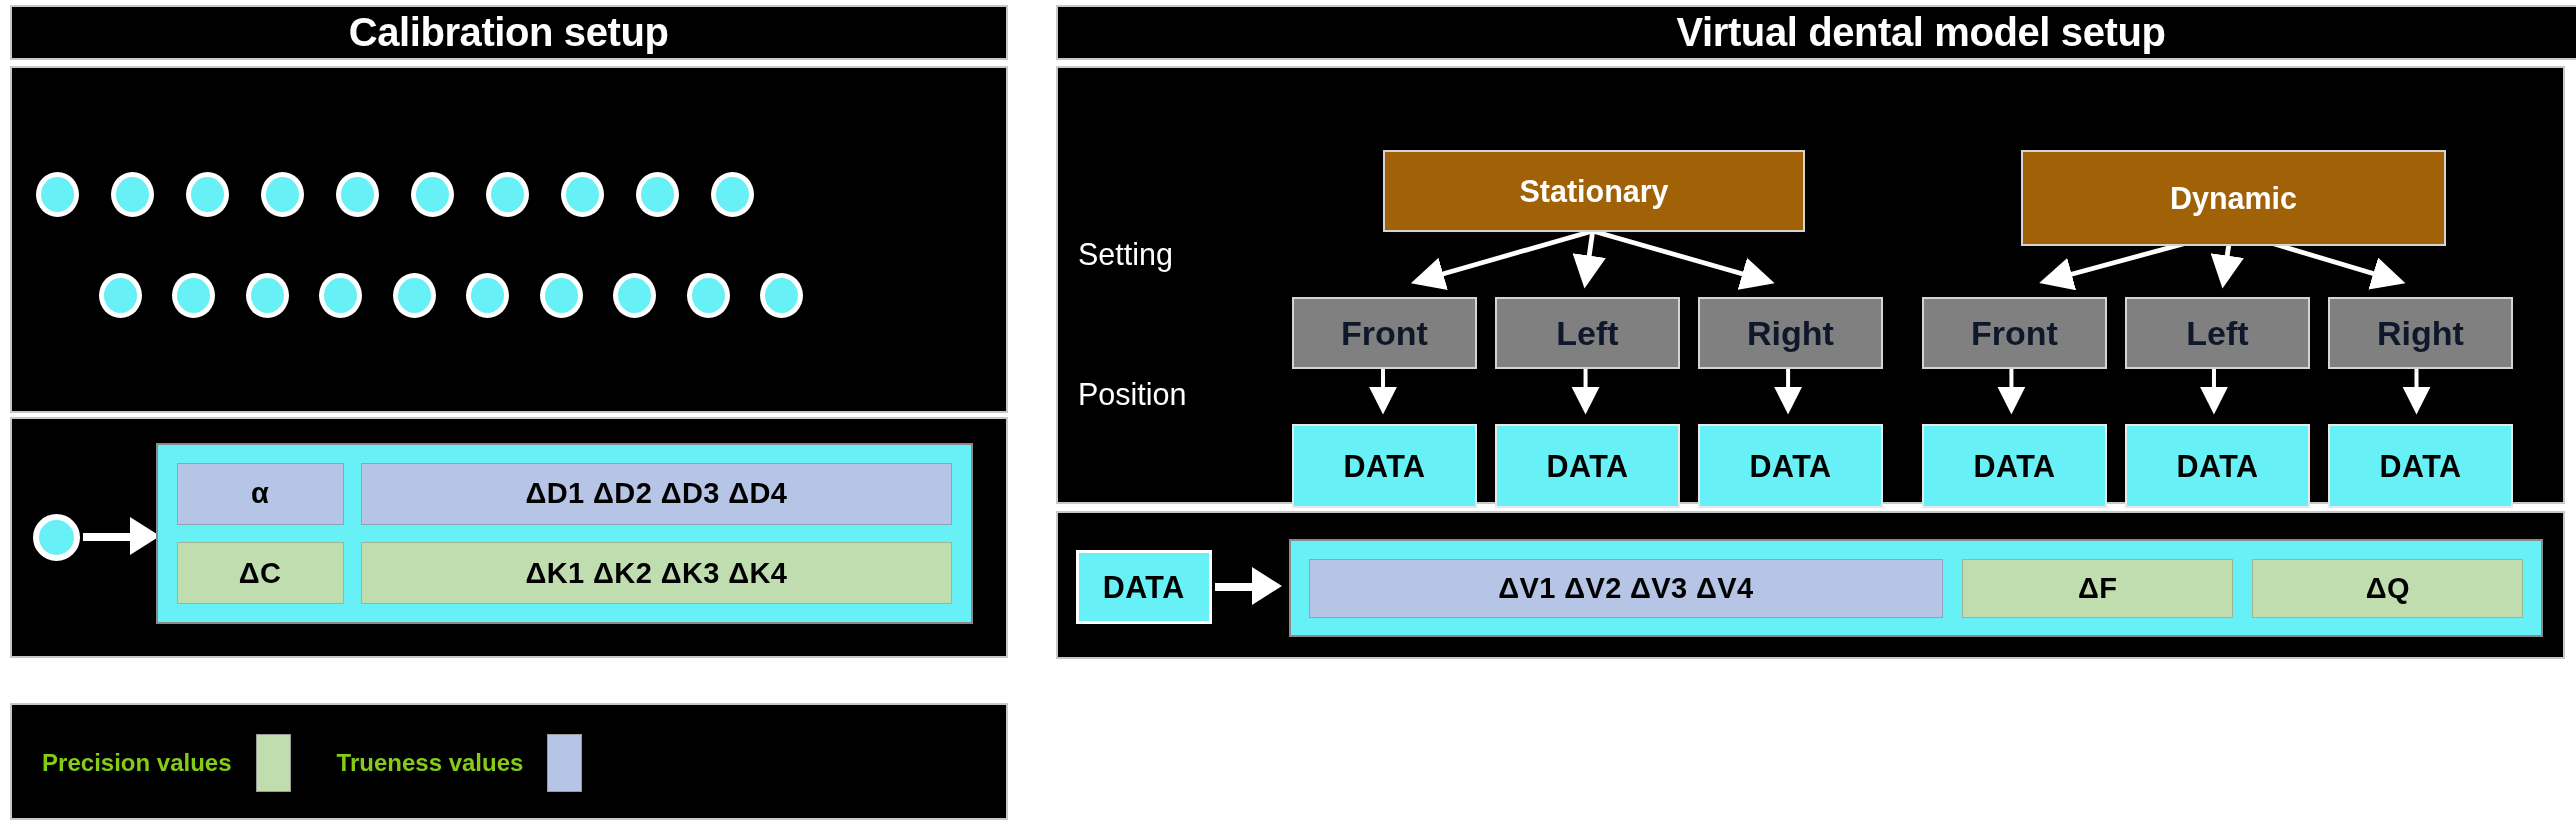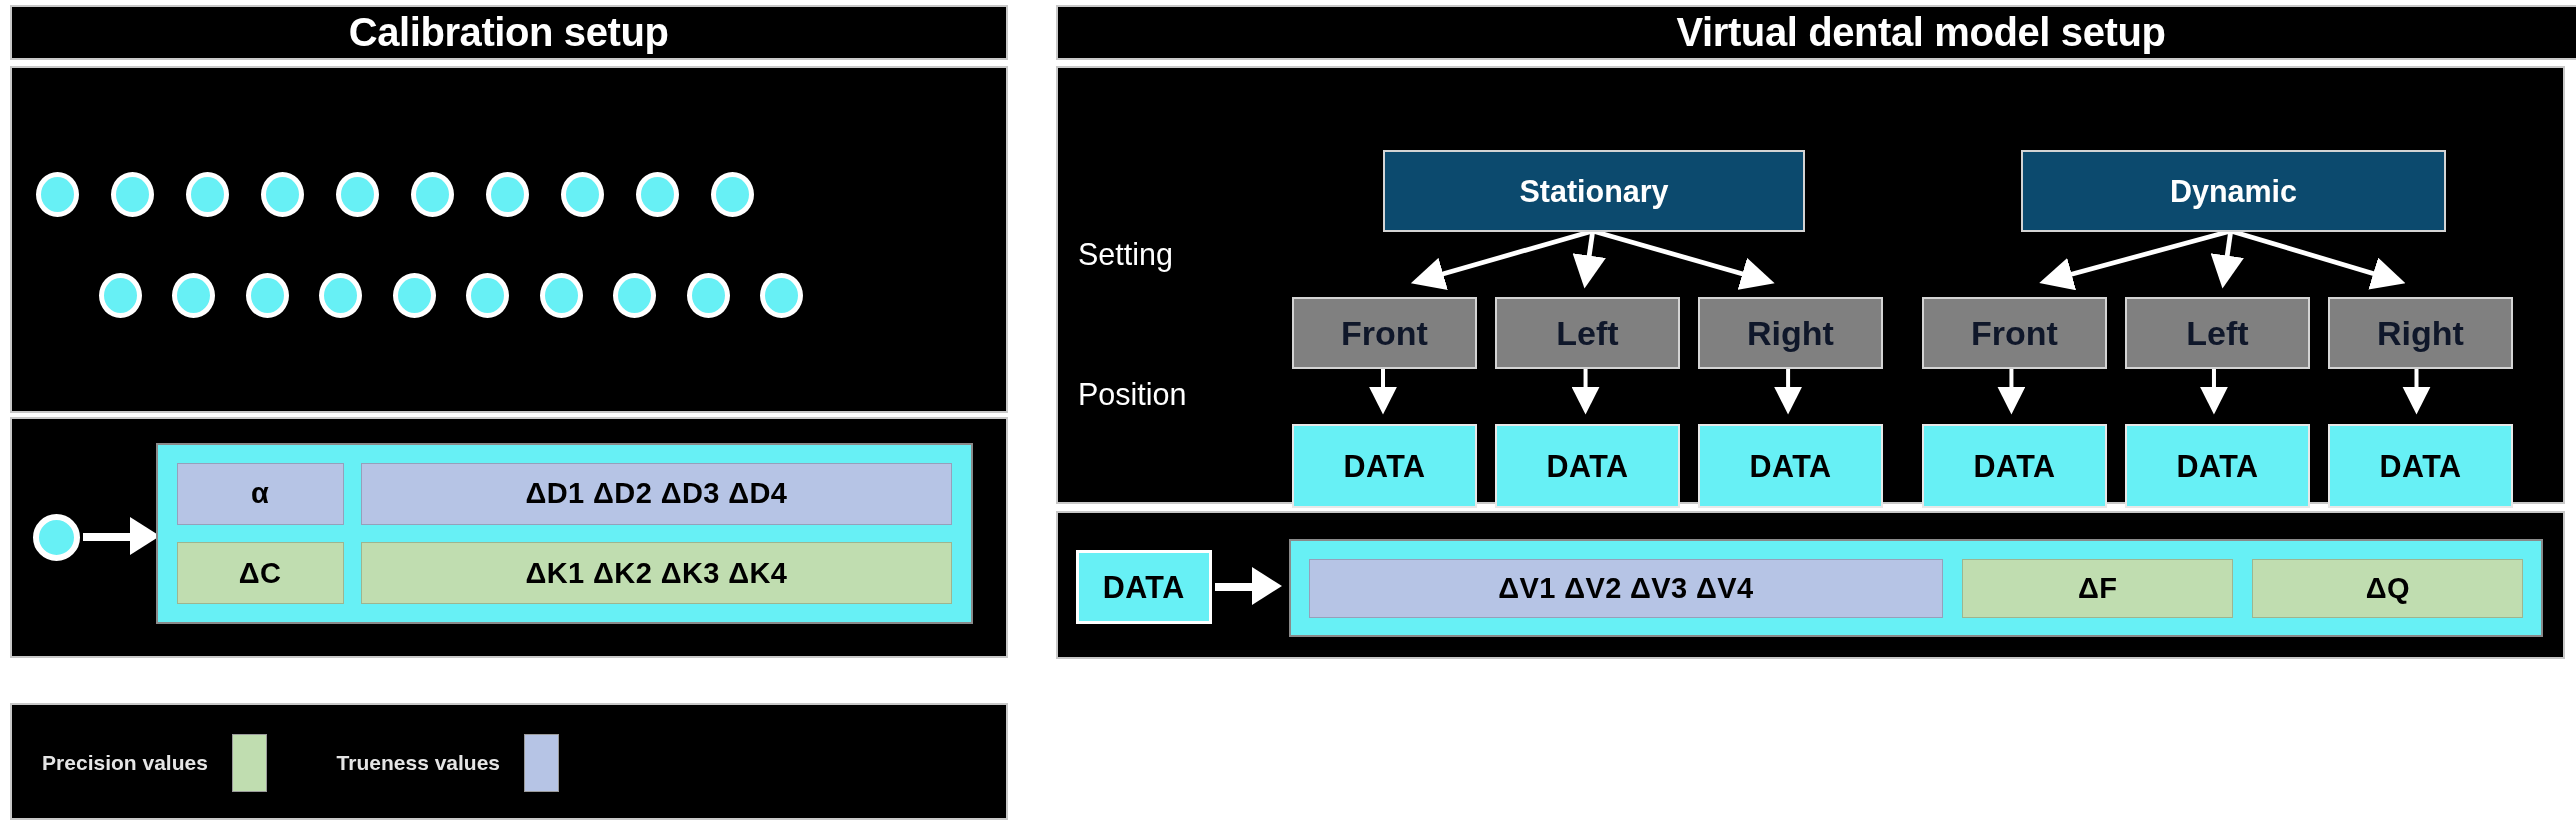--- a/index.html
+++ b/index.html
@@ -69,26 +69,26 @@
   #right-title-panel .title{font-size:40px;line-height:50px;}
 
   #flow-panel{left:1056px;top:66px;width:1509px;height:438px;}
   .row-label{
     position:absolute;color:#ffffff;font-size:30.5px;white-space:nowrap;
   }
   #setting-label{left:20px;top:169px;}
   #position-label{left:20px;top:309px;}
 
   .setting-box{
-    position:absolute;background:#0c4a6e;border:2.4px solid #d4d4d4;
+    position:absolute;background:#a16207;border:2.4px solid #d4d4d4;
     box-sizing:border-box;display:flex;align-items:center;justify-content:center;
     color:#ffffff;font-weight:bold;font-size:30.5px;white-space:nowrap;
   }
   #setting-box-0{left:325px;top:82px;width:422px;height:82px;}
-  #setting-box-1{left:963px;top:82px;width:425px;height:82px;}
+  #setting-box-1{left:963px;top:82px;width:425px;height:96px;}
 
   .position-box{
     position:absolute;background:#808080;border:2.4px solid #d4d4d4;
     box-sizing:border-box;display:flex;align-items:center;justify-content:center;
     color:#0f172a;font-weight:bold;font-size:34px;white-space:nowrap;
   }
   #position-box-0{left:234px;top:229px;width:185px;height:72px;}
   #position-box-1{left:437px;top:229px;width:185px;height:72px;}
   #position-box-2{left:640px;top:229px;width:185px;height:72px;}
   #position-box-3{left:864px;top:229px;width:185px;height:72px;}
@@ -126,21 +126,21 @@
   #vdm-grid .cell{height:59px;}
   #vdm-cell-0{flex:2.35;}
   #vdm-cell-1{flex:1;}
   #vdm-cell-2{flex:1;}
 
   
   #legend-panel{left:9.6px;top:703px;width:998px;height:117px;}
   .legend-item{position:absolute;display:flex;align-items:center;gap:24px;}
   #legend-item-0{left:30.5px;top:29px;}
   #legend-item-1{left:325px;top:29px;}
-  .legend-text{color:#e5e5e5;font-weight:bold;font-size:21px;white-space:nowrap;}
+  .legend-text{color:#84cc16;font-weight:bold;font-size:24px;white-space:nowrap;}
   .legend-swatch{width:35px;height:58px;border:1.6px solid #9a9a9a;box-sizing:border-box;}
 </style>
 </head>
 <body>
 
 <div class="panel" id="left-title-panel">
   <div class="title">Calibration setup</div>
 </div>
 
 <div class="panel" id="experiments-panel">

